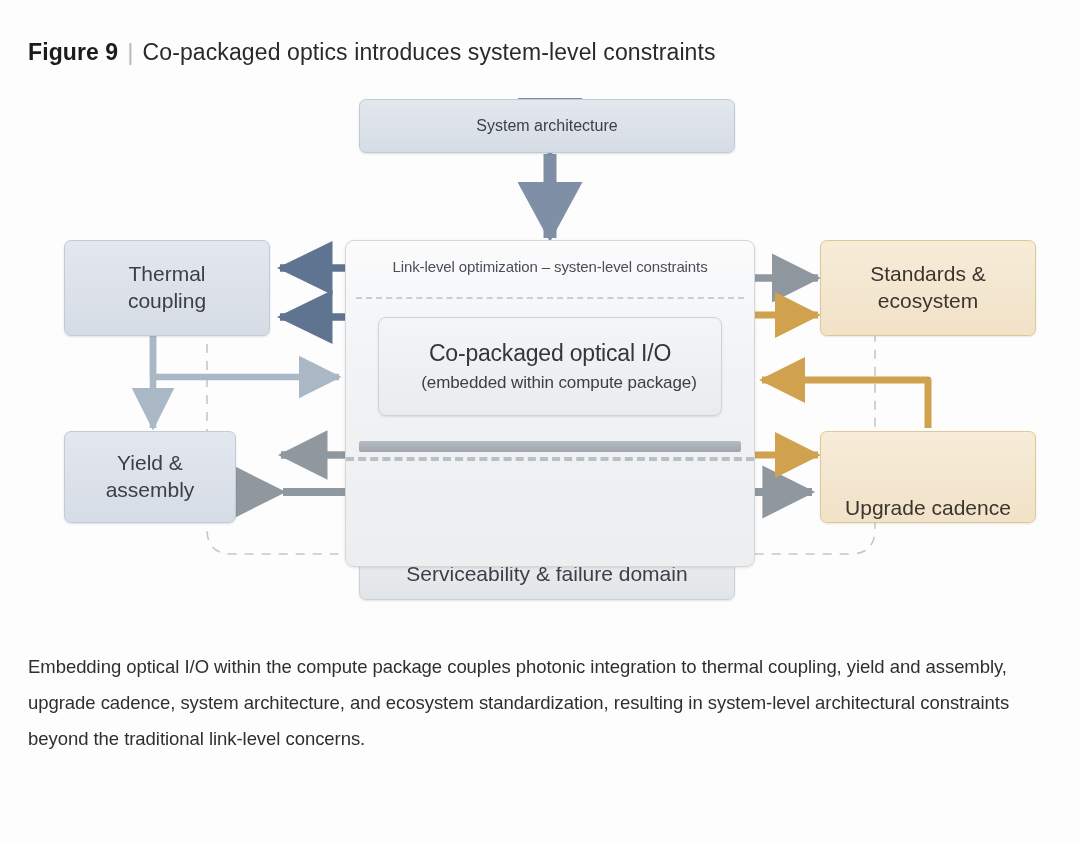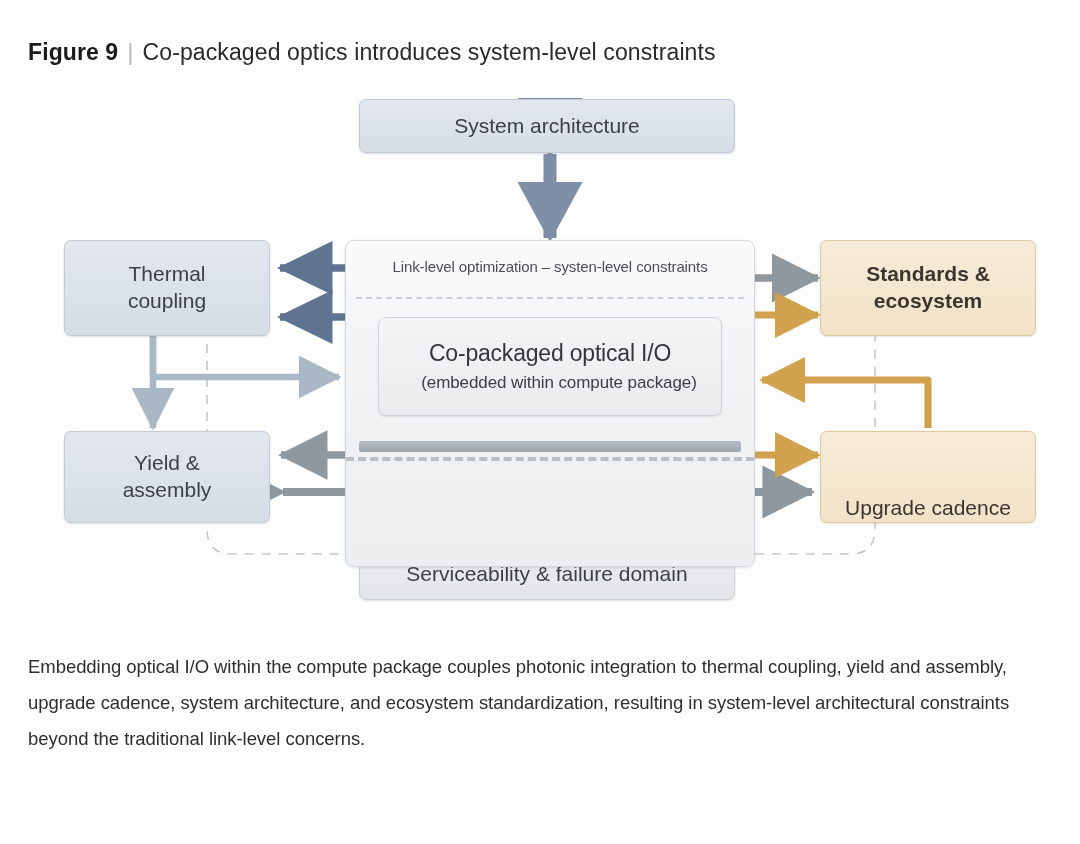--- a/index.html
+++ b/index.html
@@ -155,39 +155,39 @@
 
       <line x1="755" y1="192" x2="818" y2="192" stroke="#8f979f" stroke-width="7.5" marker-end="url(#ah-grey)"></line>
 
       <line x1="748" y1="229" x2="818" y2="229" stroke="#d1a24e" stroke-width="7" marker-end="url(#ah-amber)"></line>
 
       <path d="M928,342 L928,294 L762,294" fill="none" stroke="#d1a24e" stroke-width="7" stroke-linejoin="round" marker-end="url(#ah-amber)"></path>
 
       <line x1="755" y1="369" x2="818" y2="369" stroke="#d1a24e" stroke-width="7" marker-end="url(#ah-amber)"></line>
     </svg>
 
-    <div class="nbox blue" style="left:359px;top:13px;width:376px;height:54px;font-size:21px;">
+    <div class="nbox blue" style="left:359px;top:13px;width:376px;height:54px;font-size:16px;">
       <span>System architecture</span>
     </div>
 
     <div class="nbox blue" style="left:64px;top:154px;width:206px;height:96px;font-size:21px;">
       <span>
         <span>Thermal</span><br>
         <span>coupling</span>
       </span>
     </div>
 
-    <div class="nbox blue" style="left:64px;top:345px;width:206px;height:92px;font-size:21px;">
+    <div class="nbox blue" style="left:64px;top:345px;width:172px;height:92px;font-size:21px;">
       <span>
         <span>Yield &amp;</span><br>
         <span>assembly</span>
       </span>
     </div>
 
-    <div class="nbox tan" style="left:820px;top:154px;width:216px;height:96px;font-size:21px;font-weight:bold;">
+    <div class="nbox tan" style="left:820px;top:154px;width:216px;height:96px;font-size:21px;">
       <span>
         <span>Standards &amp;</span><br>
         <span>ecosystem</span>
       </span>
     </div>
 
     <div class="nbox tan" style="left:820px;top:345px;width:216px;height:92px;font-size:21px;align-items:flex-end;padding-top:19px;">
       <span>Upgrade cadence</span>
     </div>
 

